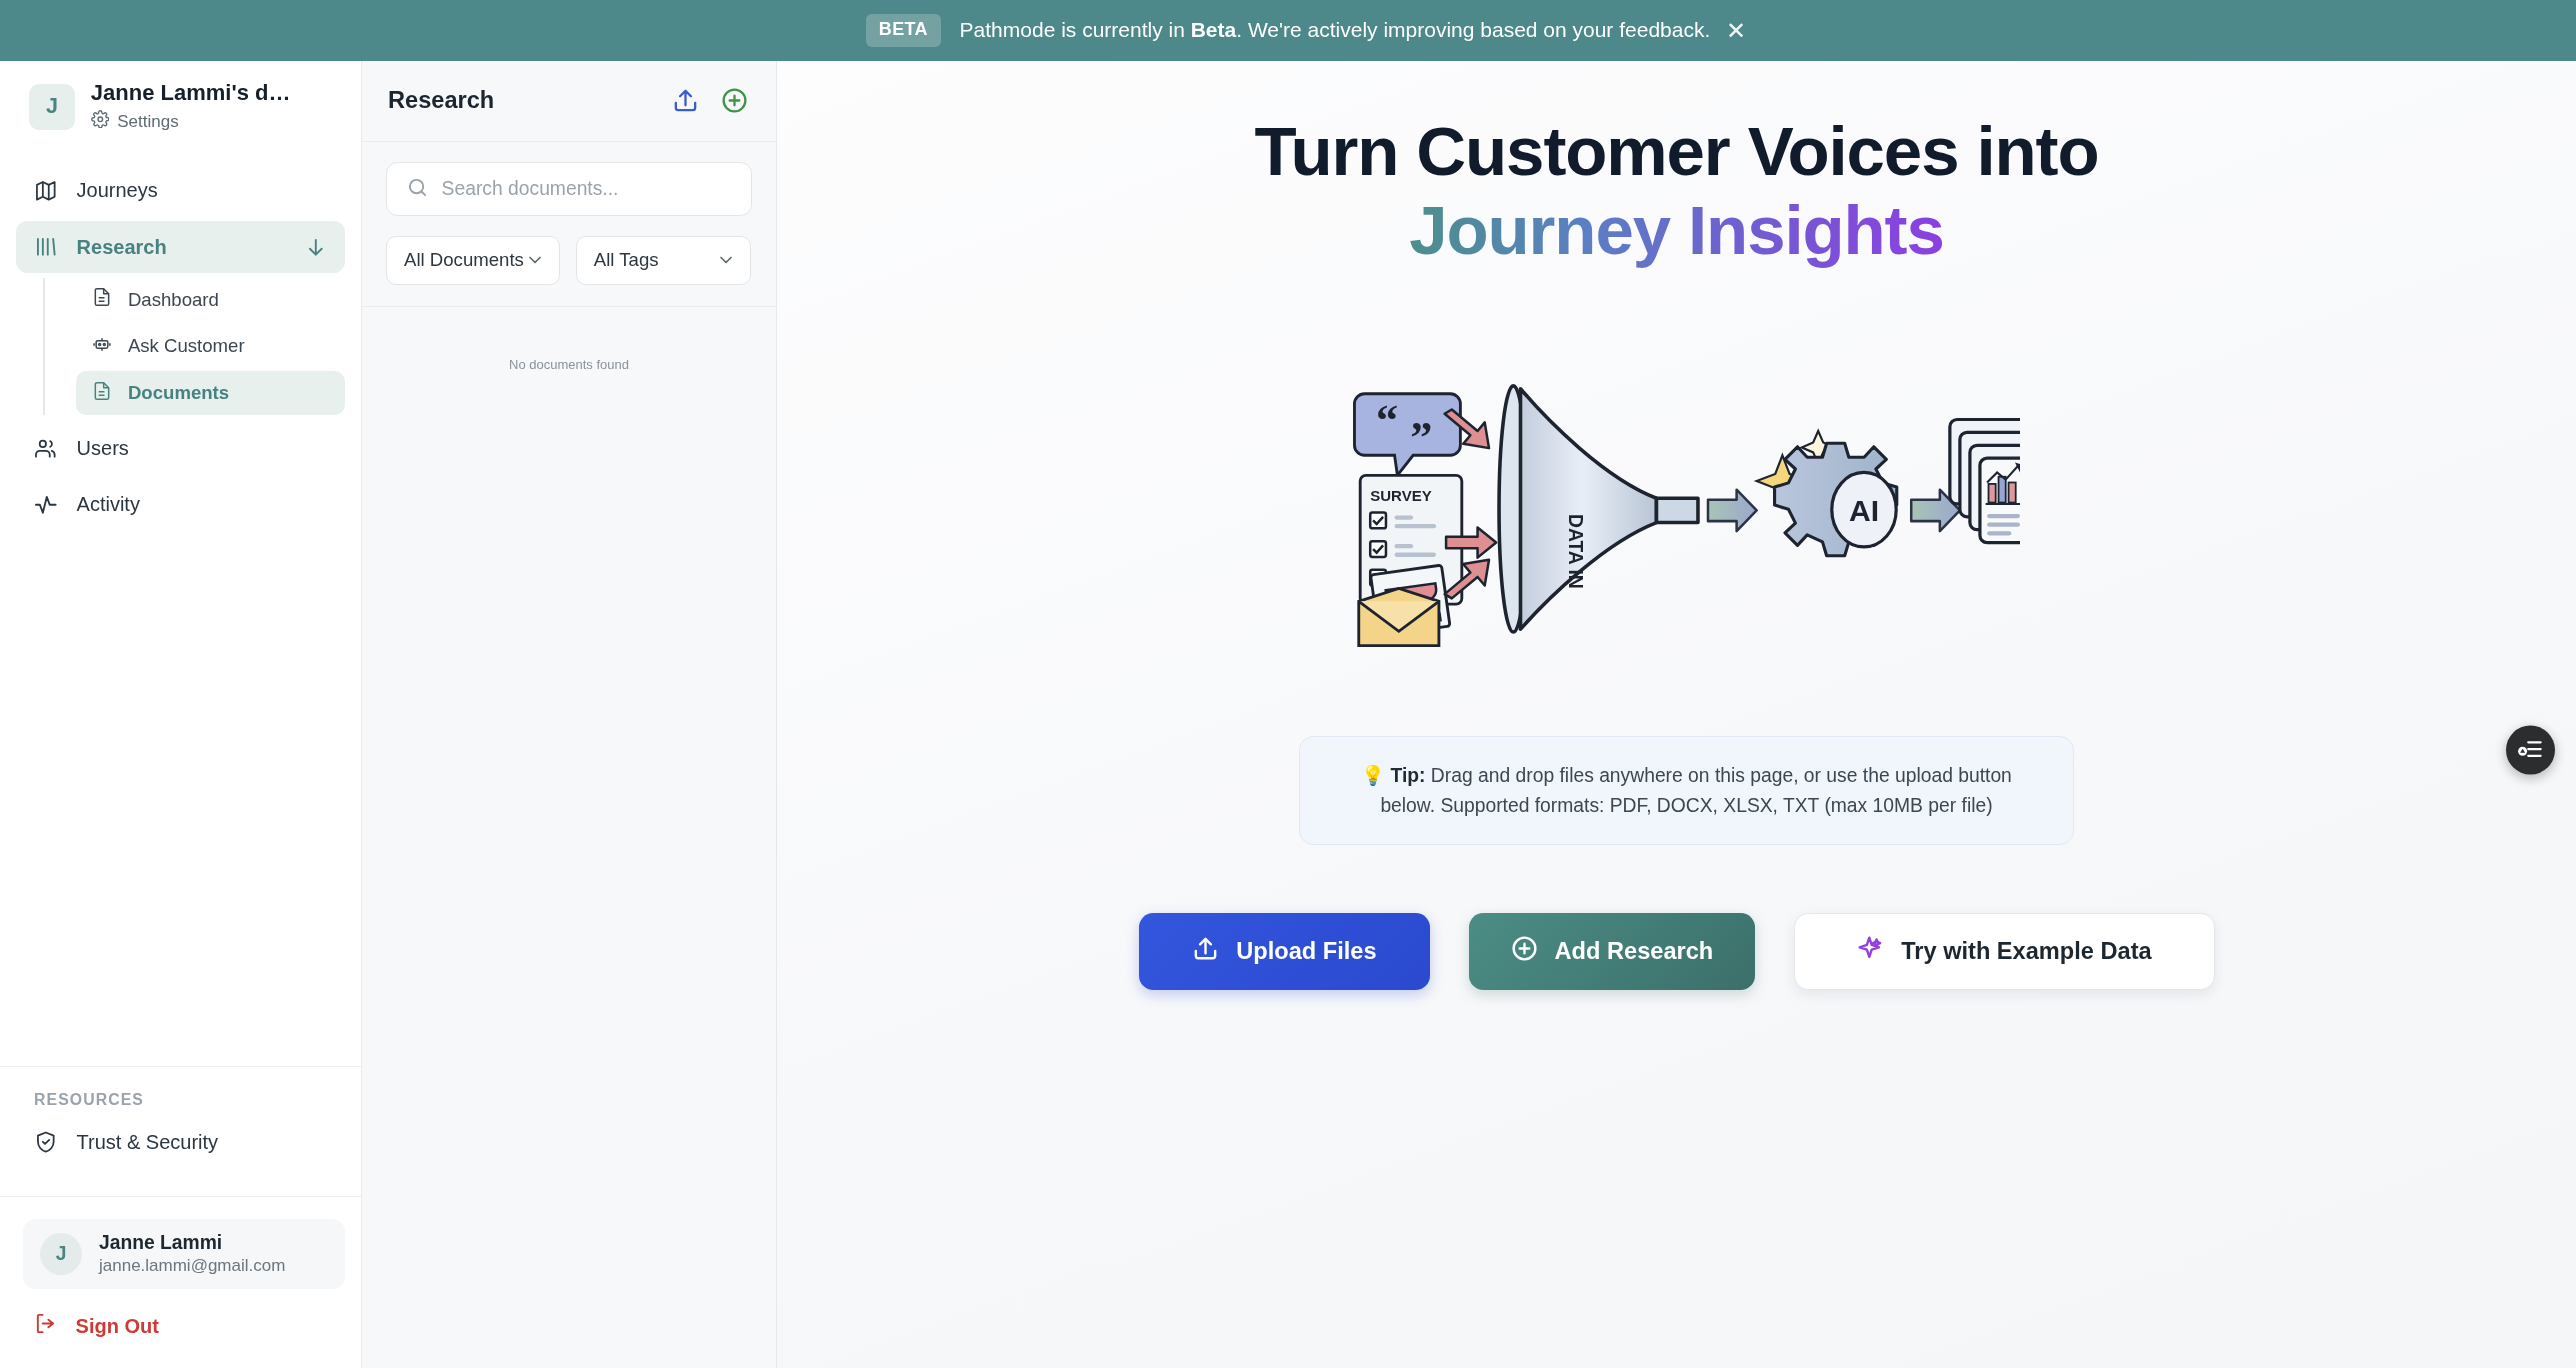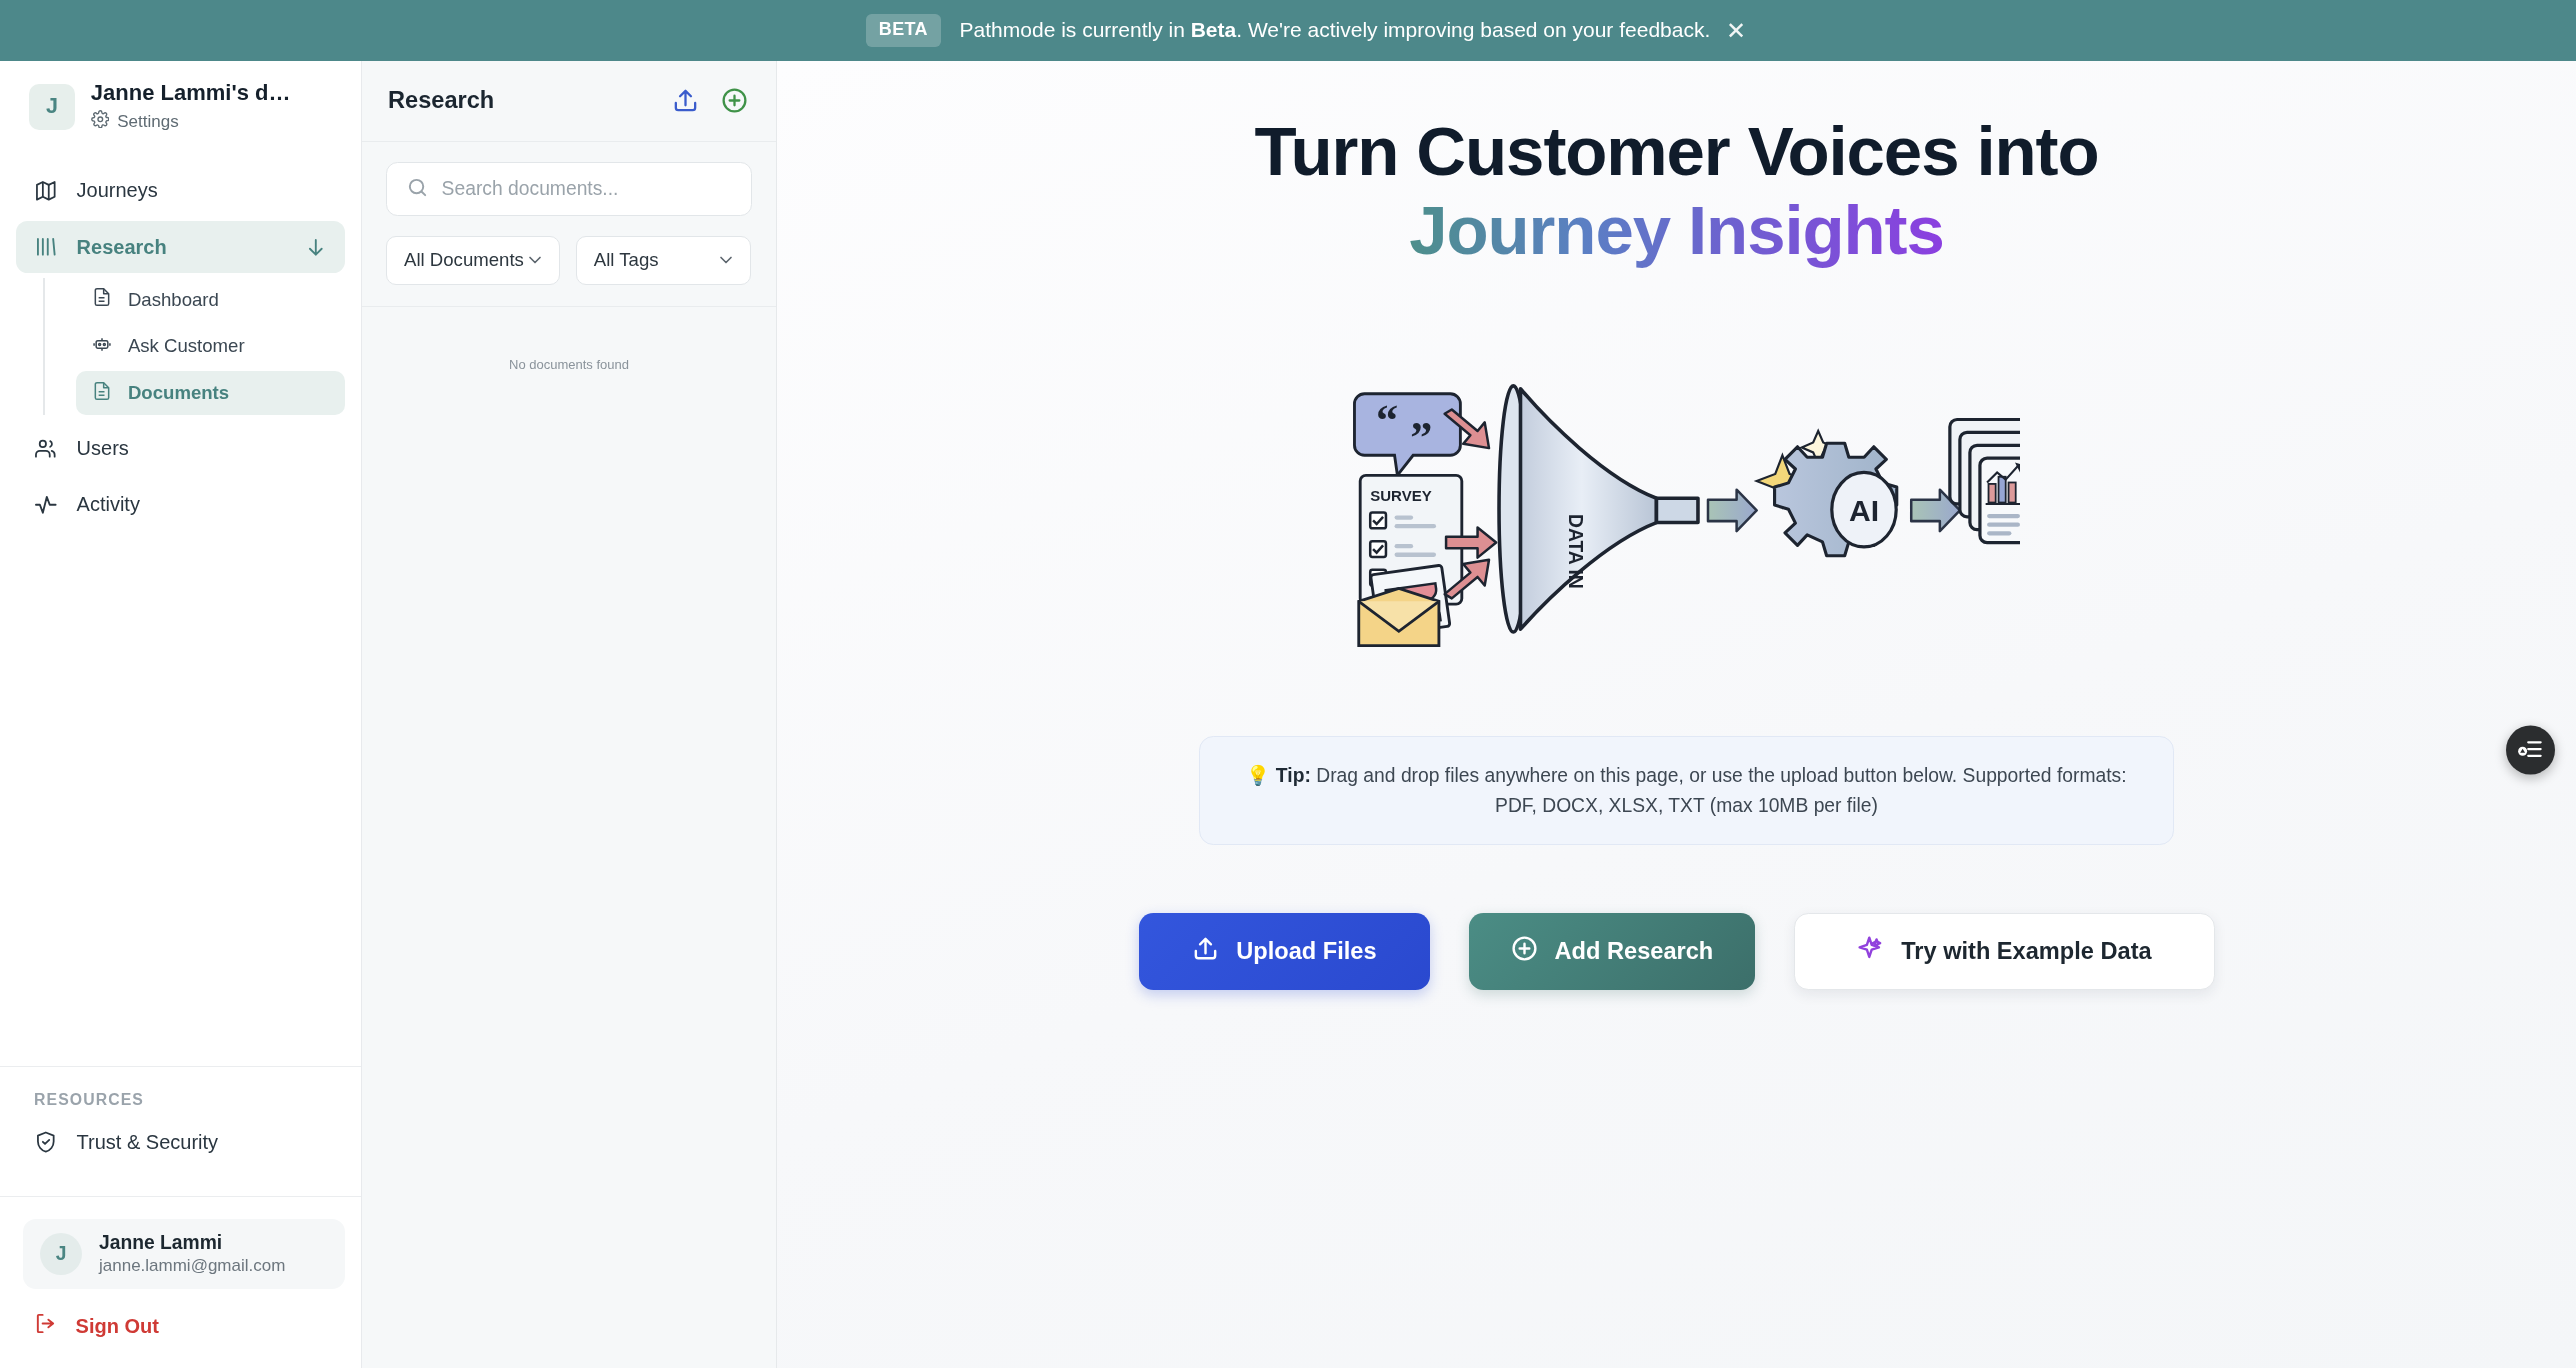--- a/index.html
+++ b/index.html
@@ -162,21 +162,21 @@
     font-size: 69px; font-weight: bold; line-height: 1.18; letter-spacing: -1.1px; text-align: right;
     background: linear-gradient(90deg,#4d8f8b 0%, #5b7fc4 33%, #6f5fd0 62%, #8b3fe0 100%);
     -webkit-background-clip: text; background-clip: text; color: transparent;
     -webkit-text-fill-color: transparent;
   }
 
   
   .illus { margin-top: 63px; width: 687px; height: 315px; }
 
   .tip {
-    margin-top: 86px; width: 975px;
+    margin-top: 86px; width: 775px;
     background: #f1f5fc; border: 1.4px solid #e1e8f5; border-radius: 14.3px;
     padding: 24px 43px; text-align: center;
     font-size: 19.3px; color: #3d4752; line-height: 1.55; margin-left: 20px;
   }
   .tip b { font-weight: bold; color: #1f2a35; }
 
   .cta-row { margin-top: 68px; display: flex; gap: 39px; align-items: center; }
   .btn {
     display: flex; align-items: center; justify-content: center; gap: 15.8px;
     height: 77px; border-radius: 14.3px; font-size: 23.6px; font-weight: bold;

